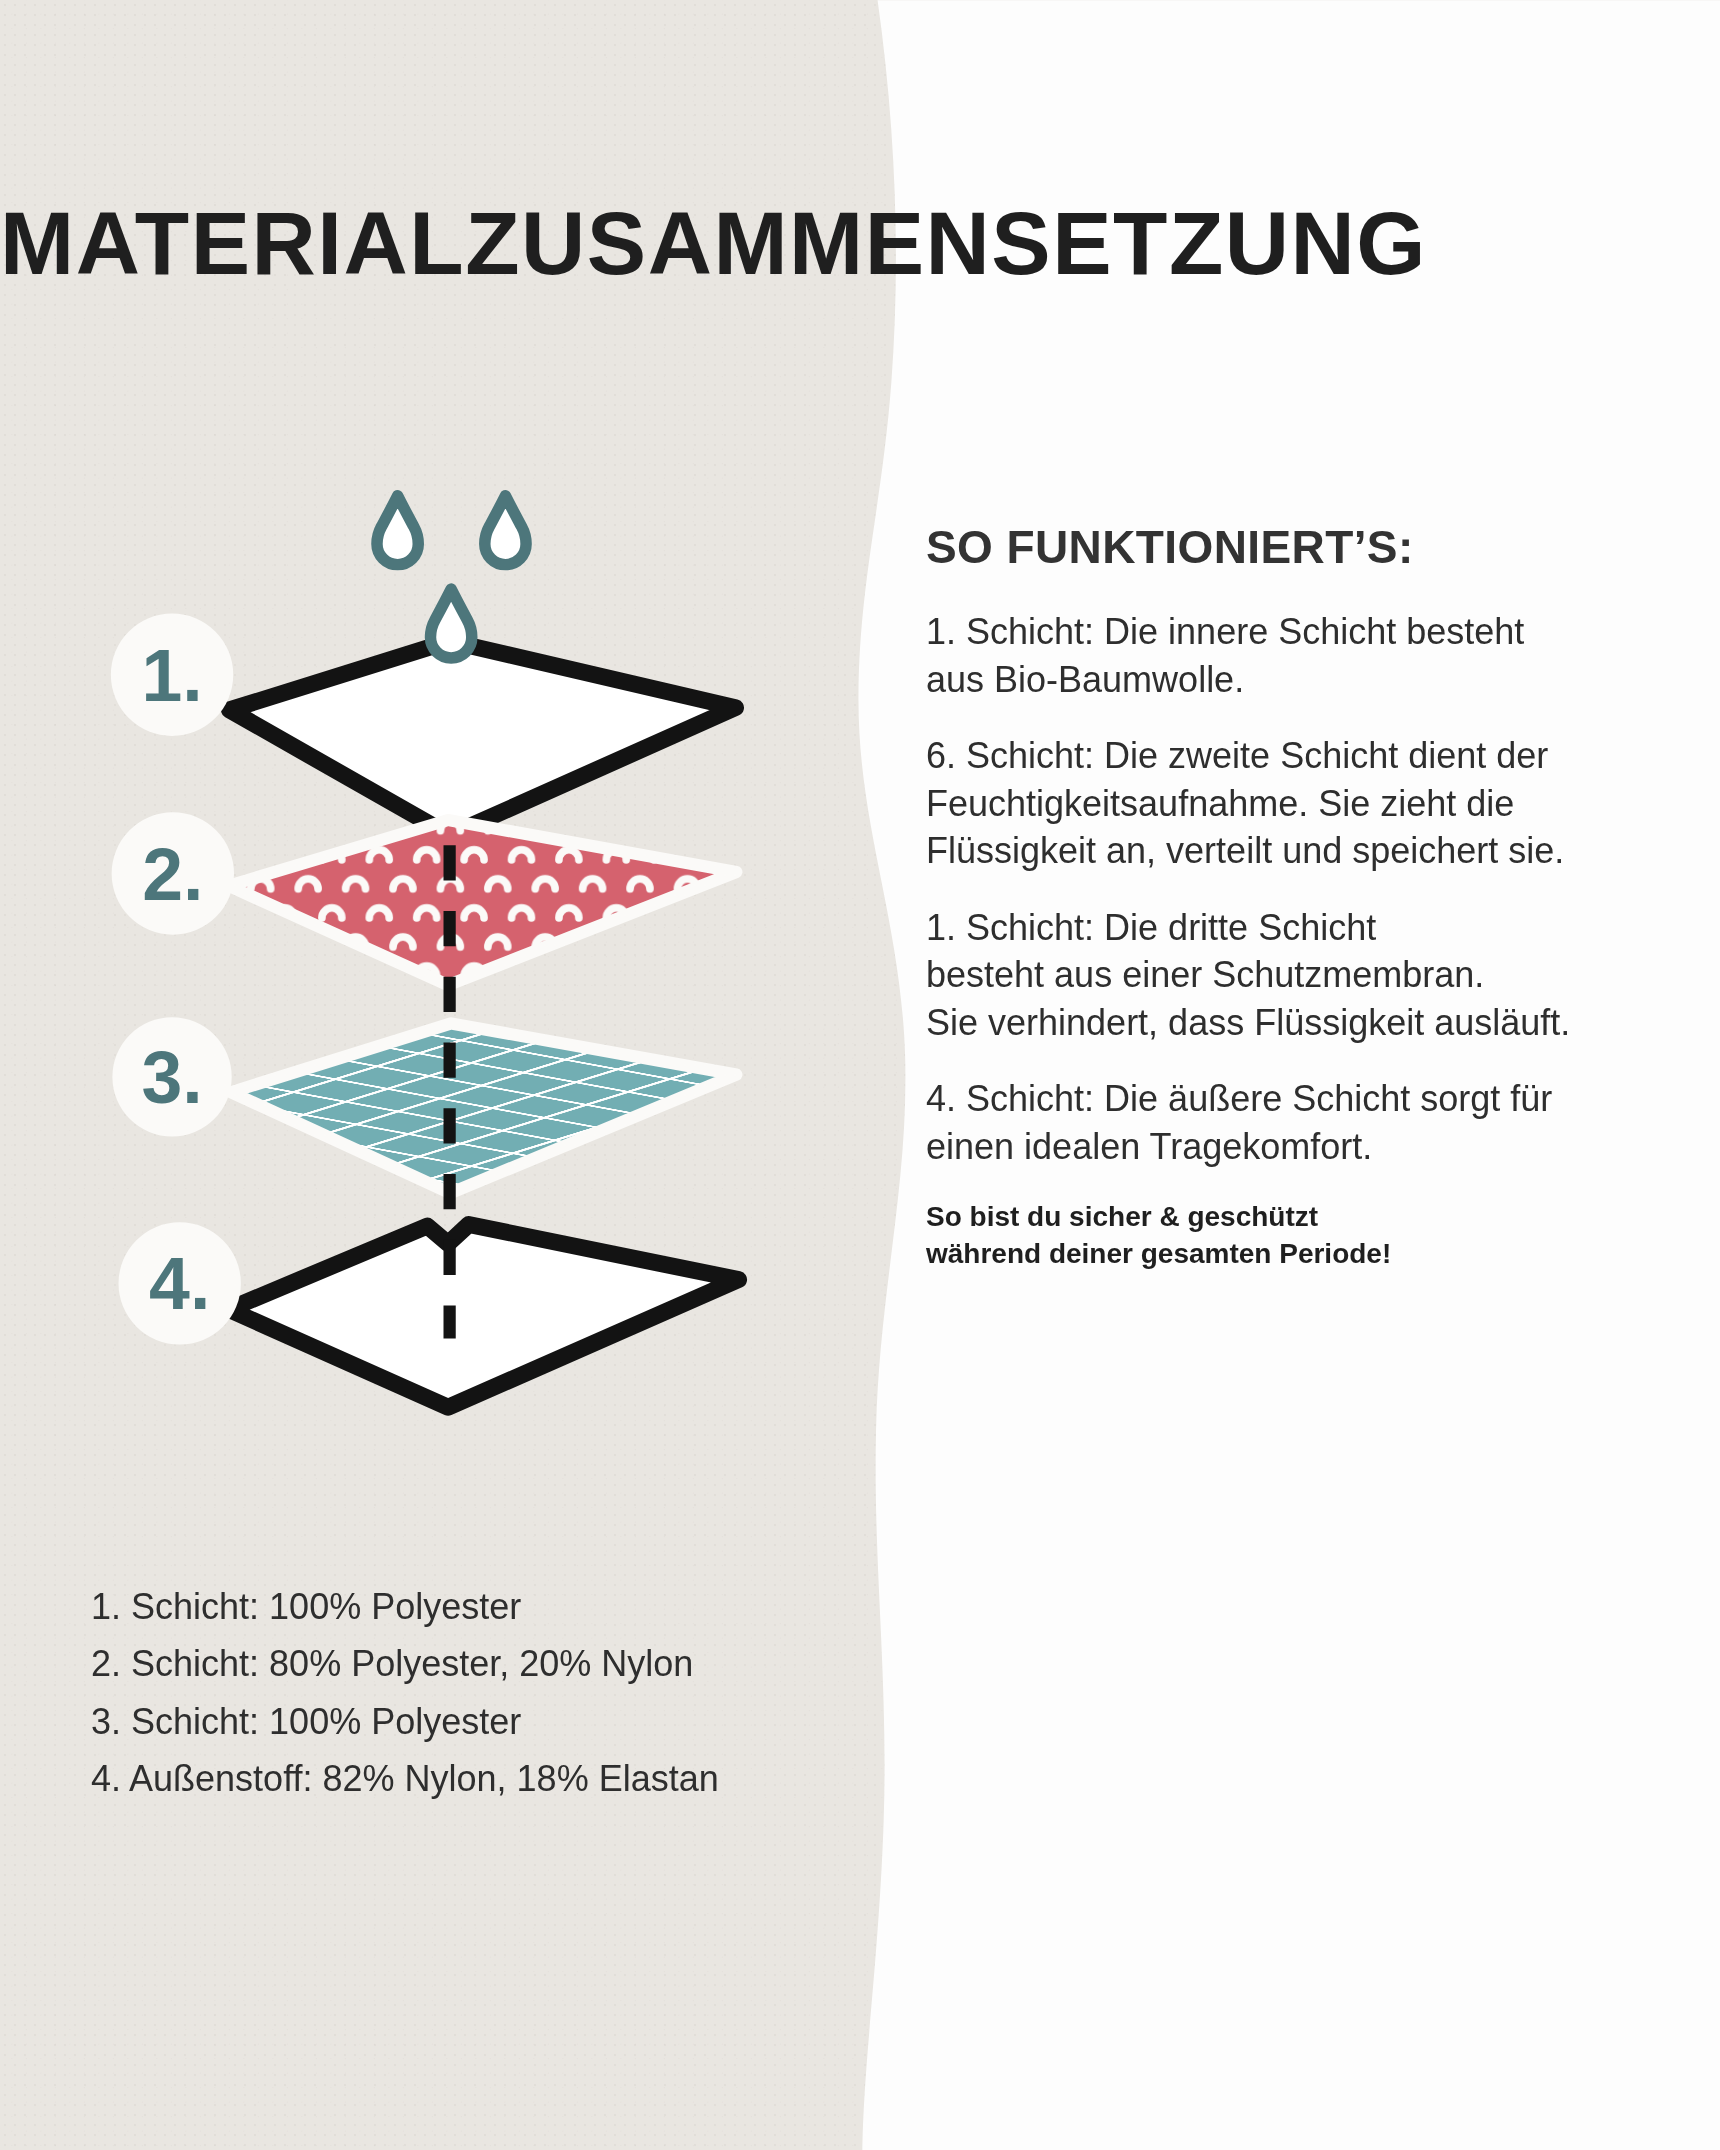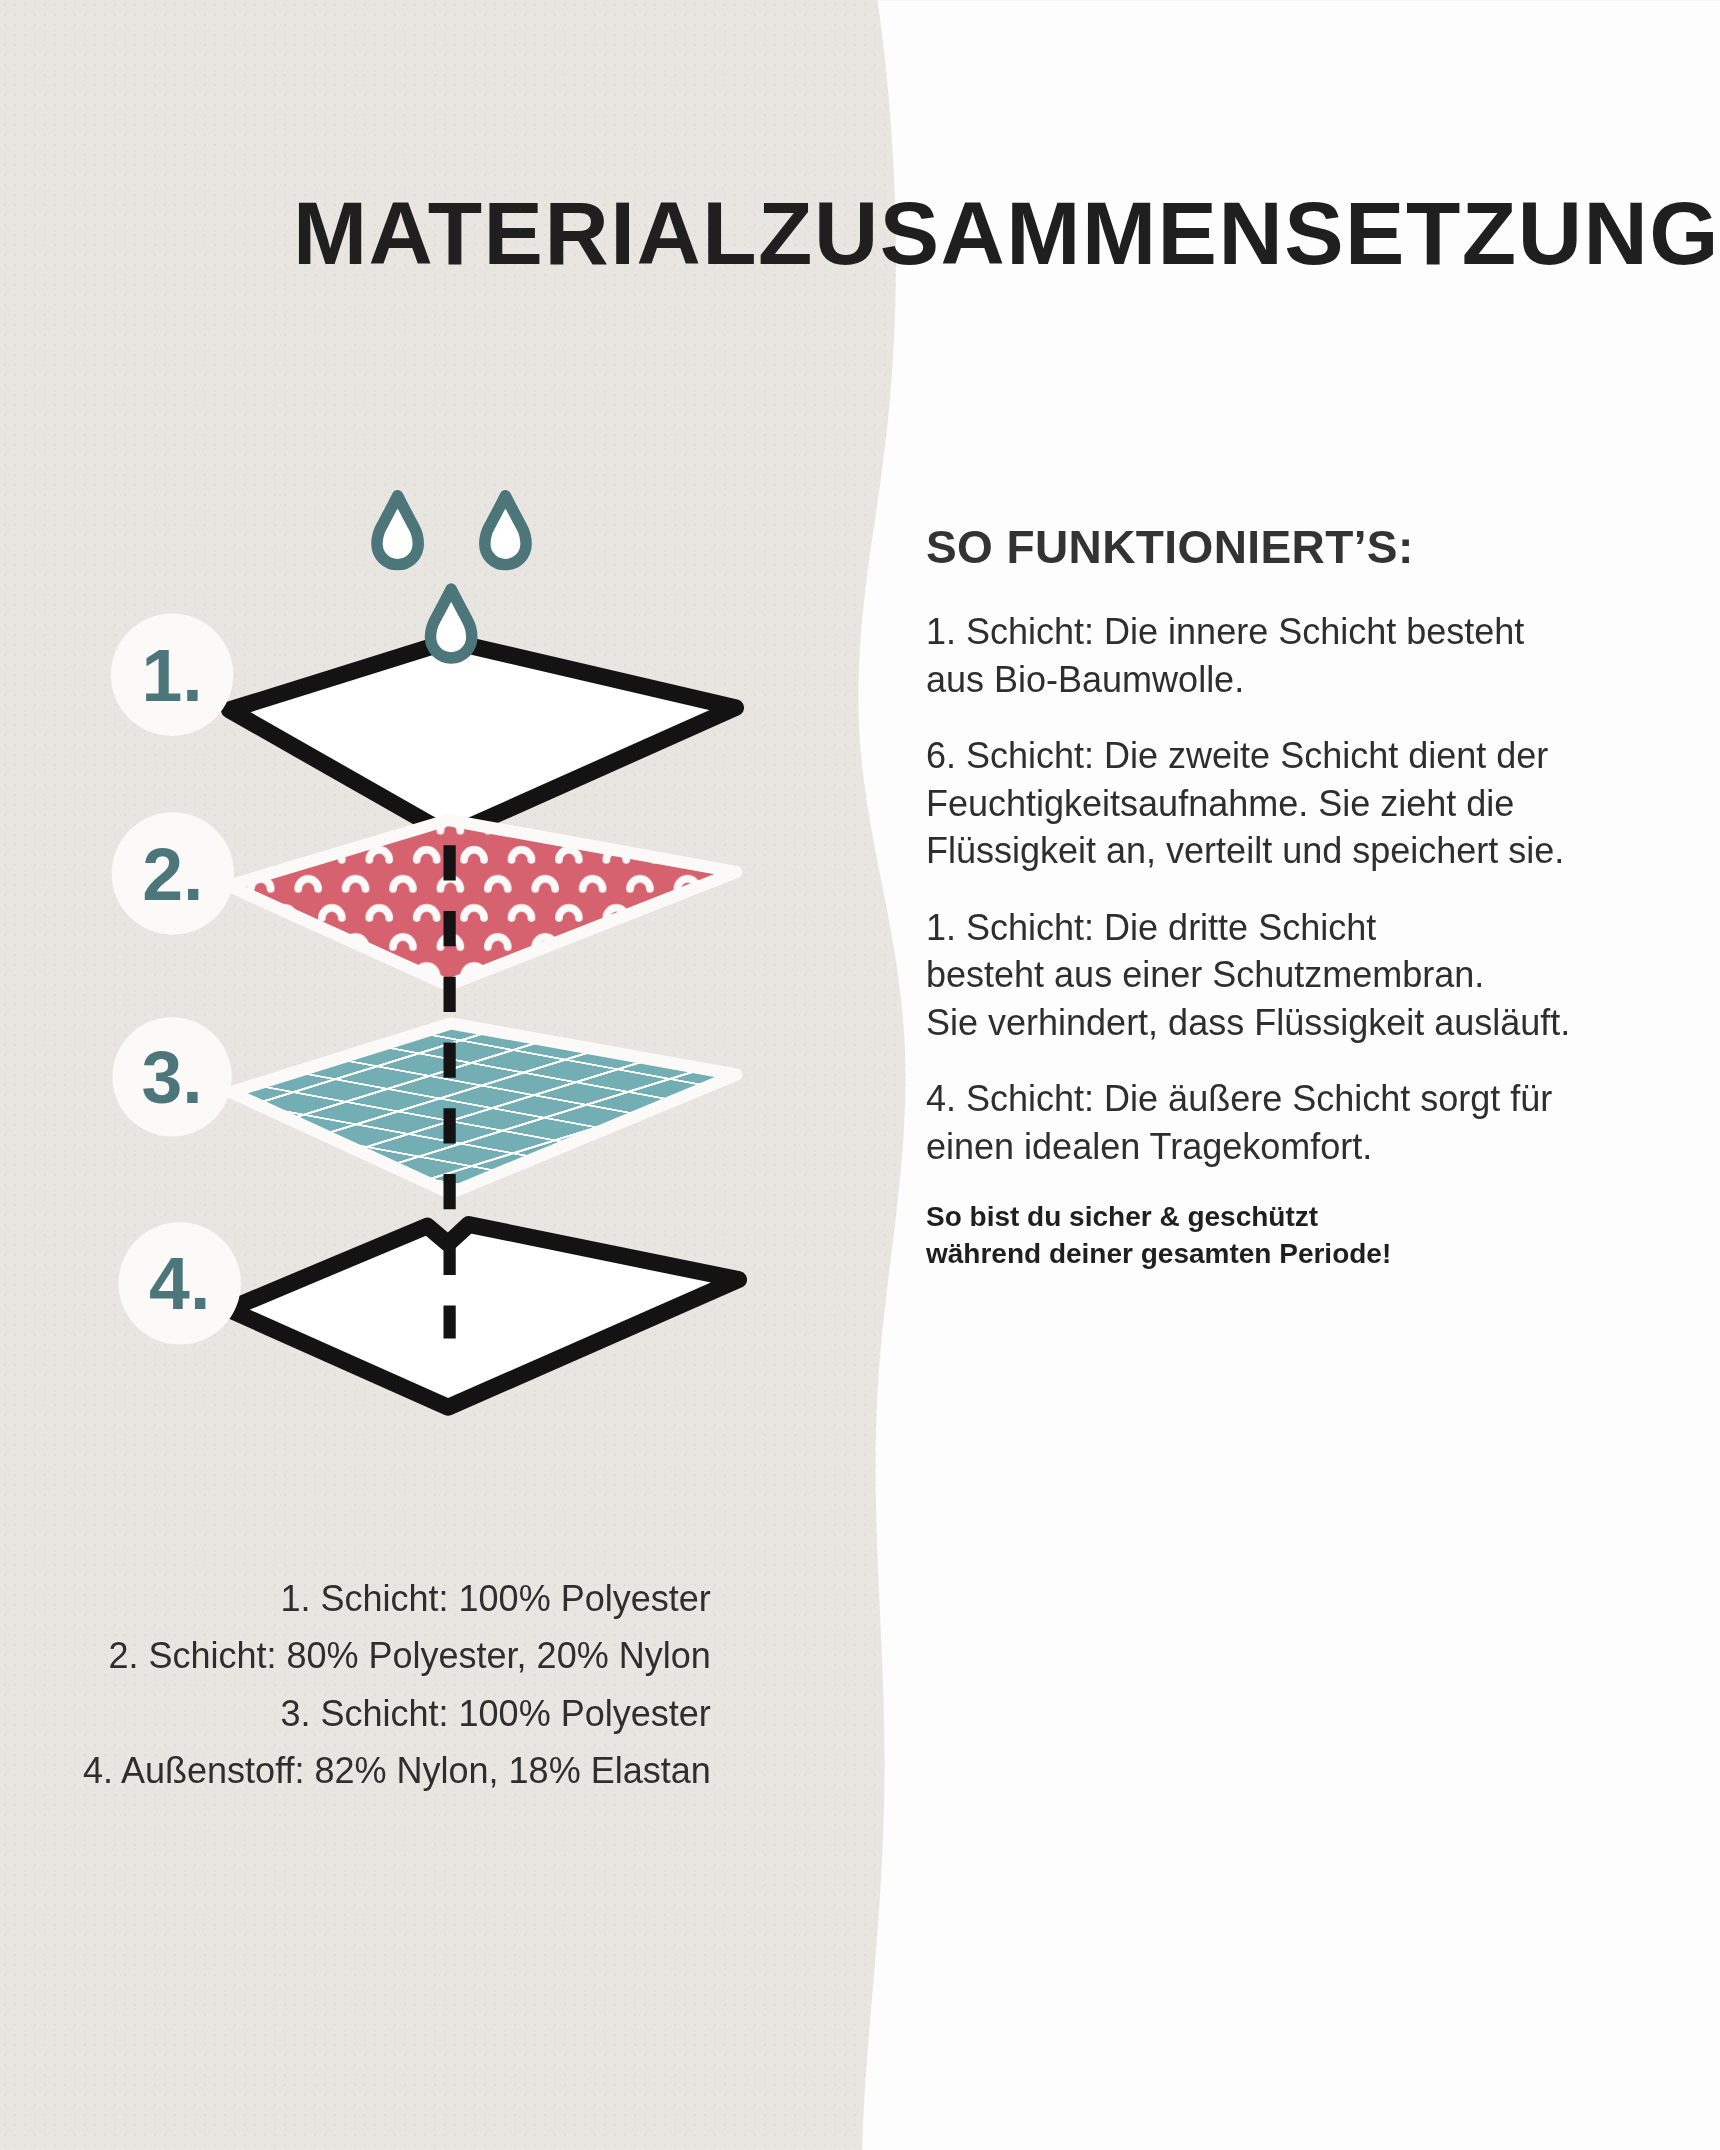--- a/index.html
+++ b/index.html
@@ -20,25 +20,25 @@
 
   .divider-svg {
     position: absolute;
     top: 0; left: 0;
     width: 1720px; height: 2151px;
     display: block;
   }
 
   .page-title {
     position: absolute;
-    top: 182px;
+    top: 192px;
     left: 0;
     width: 100%;
     margin: 0;
-    text-align: right;
+    text-align: left;
     font-size: 89px;
     font-weight: 800;
     letter-spacing: 1.5px;
     color: var(--ink, #1f1f1f);
     white-space: nowrap;
   }
 
   .diagram-svg {
     position: absolute;
     top: 459px;
@@ -81,24 +81,23 @@
     line-height: 1.32;
     font-weight: 700;
     color: var(--ink, #1f1f1f);
     white-space: pre-line;
   }
 
   .materials-list {
     position: absolute;
     left: 79px;
     top: 1577px;
-    margin: 4px;
+    margin: 12px;
     padding: 0;
     list-style: none;
-    text-align: right;
   }
   .materials-list li {
     font-size: 36px;
     line-height: 1.0;
     color: var(--text, #2e2e2e);
     margin-bottom: 21.4px;
     white-space: nowrap;
   }
 </style>
 </head>

